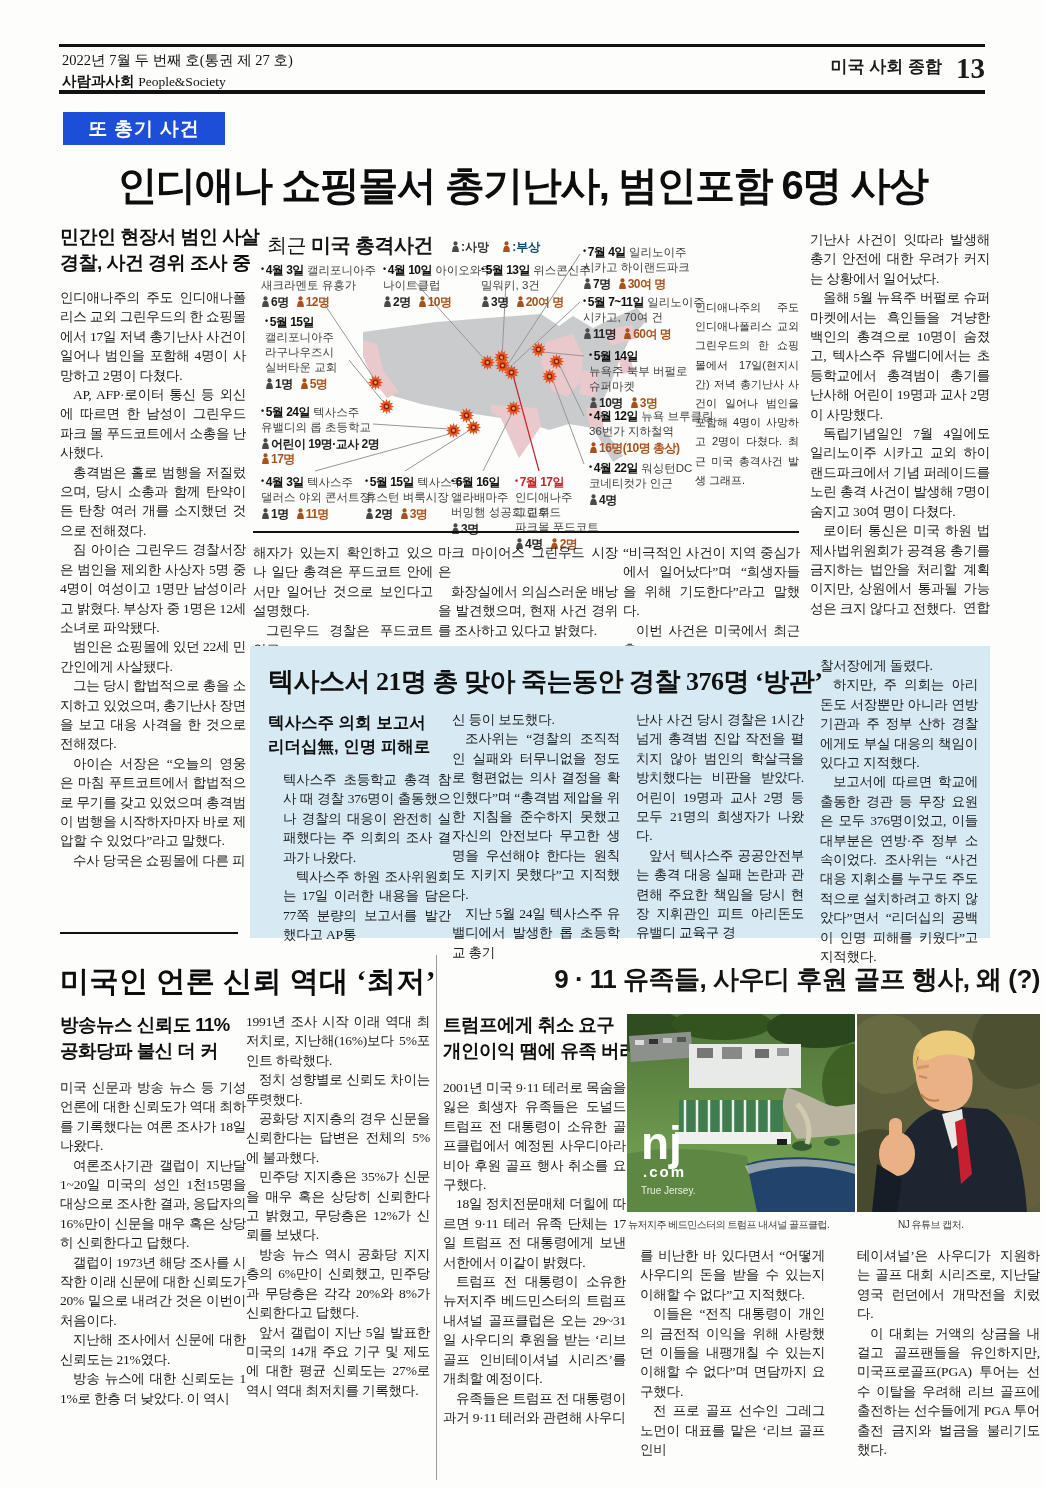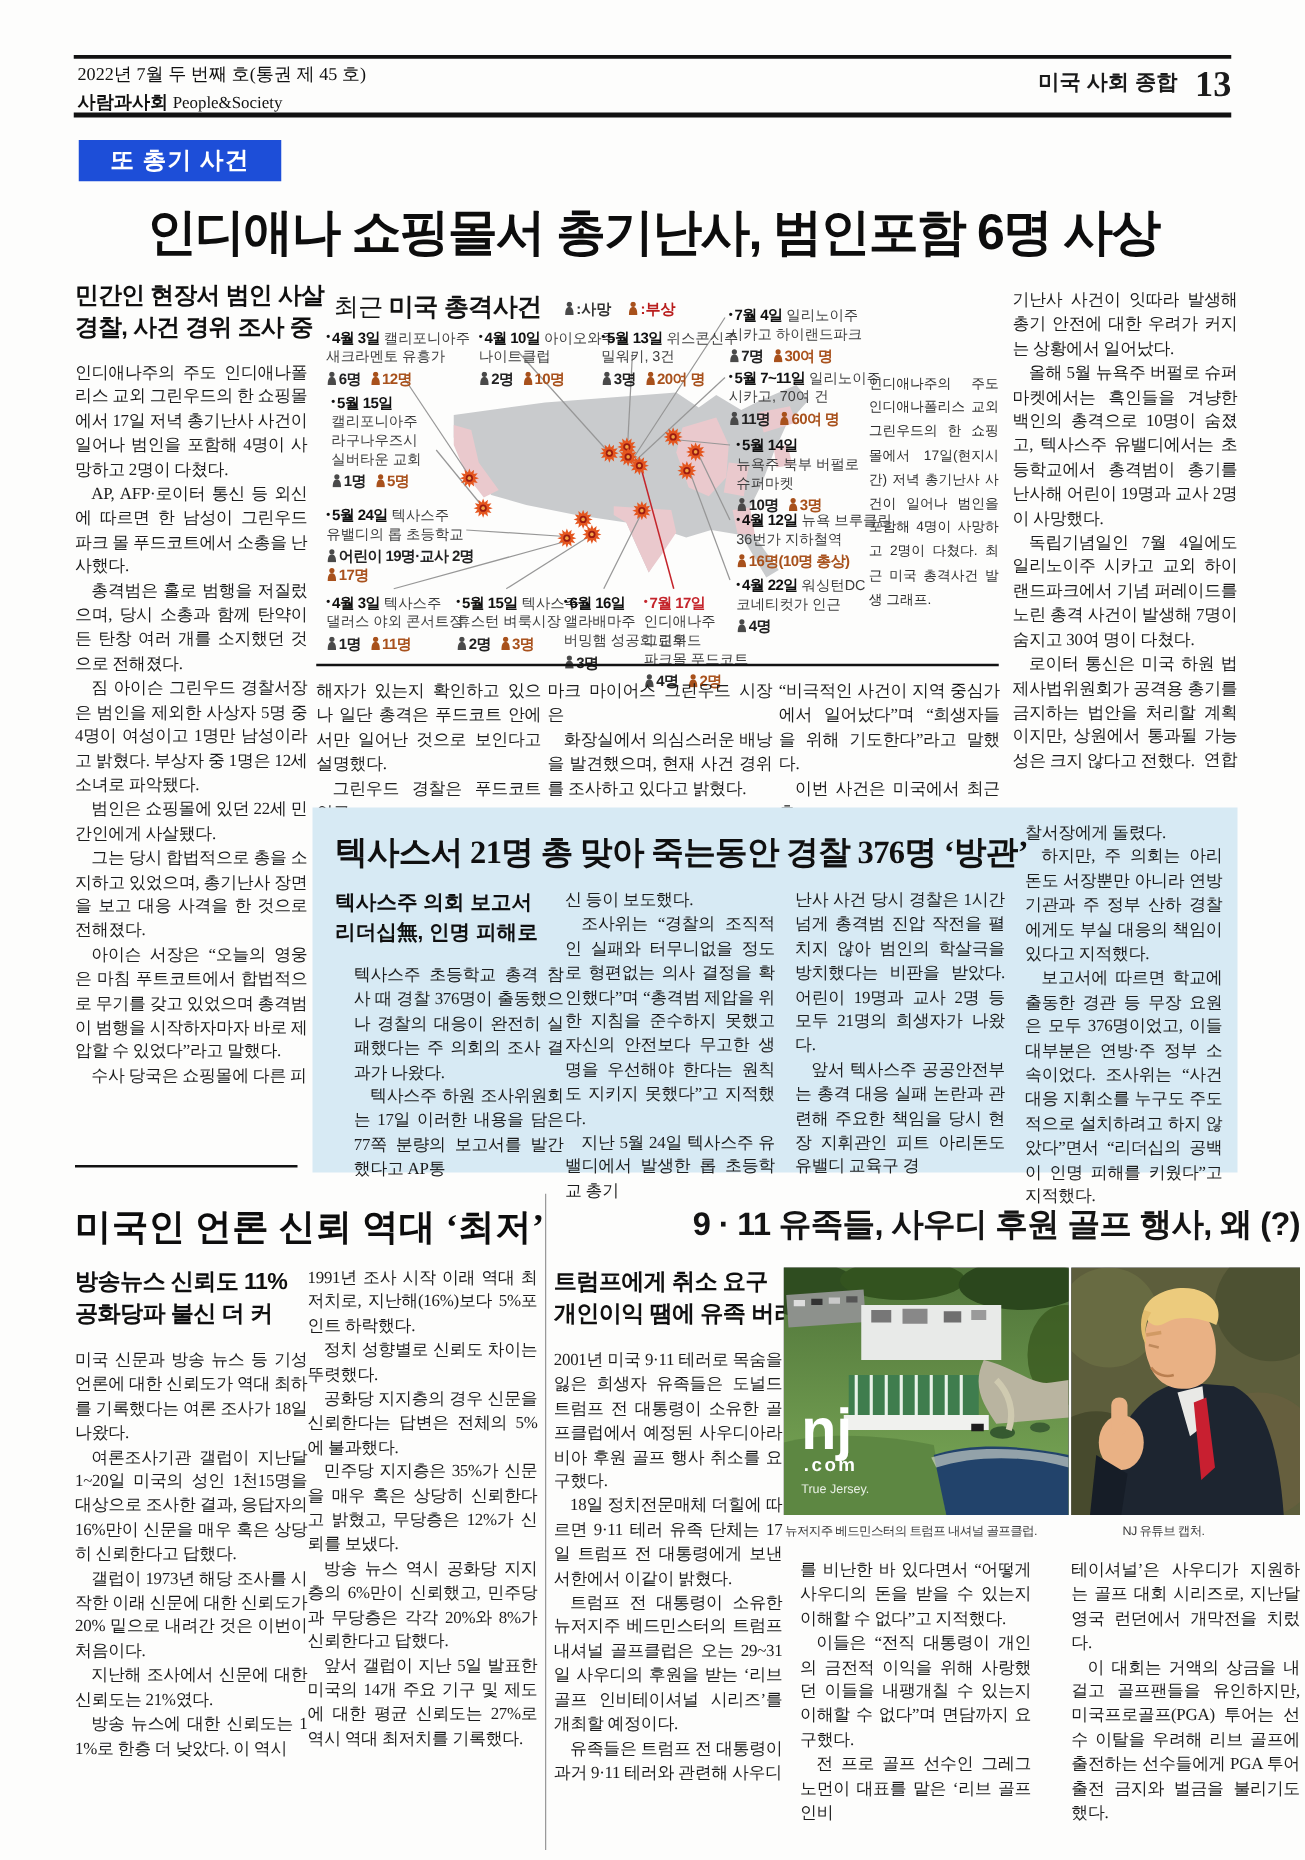--- a/index.html
+++ b/index.html
@@ -28,21 +28,21 @@
        font-size:18px;line-height:26px;letter-spacing:-0.5px;}
   .byline{text-align:right;font-size:13.5px;margin-top:-19.4px;}
   
   .info{position:absolute;left:253px;top:228px;width:546px;height:306px;}
   .info-title{position:absolute;left:14px;top:4px;font-family:"Liberation Sans",sans-serif;font-size:20px;
               letter-spacing:-0.5px;color:#141414;}
   .info-title b{font-weight:bold;}
   .legend{position:absolute;left:198px;top:11px;font-family:"Liberation Sans",sans-serif;
           font-size:12px;font-weight:bold;}
   .legend .l-dead{color:#333;margin-right:10px;}
-  .legend .l-hurt{color:#b91c1c;}
+  .legend .l-hurt{color:#0c4a6e;}
   .ev{position:absolute;font-family:"Liberation Sans",sans-serif;font-size:11.5px;line-height:15px;color:#3d3d3d;}
   .ev-t{white-space:pre-line;}
   .ev-date{color:#101010;font-size:12px;letter-spacing:-0.5px;}
   .ev-date::before{content:"• ";font-size:9px;vertical-align:2px;}
   .ev.red .ev-date{color:#c4242b;margin-top:16px;}
   .ev-cas{margin-top:2px;font-size:12px;letter-spacing:-0.5px;}
   .ev-cas b{font-weight:bold;}
   .pi{width:9px;height:11px;display:inline-block;vertical-align:-1px;margin-right:1px;}
   .pi.dead{fill:#4a4a4a;} .pi.hurt{fill:#a8511c;}
   .n-dead{color:#222;margin-right:7px;} .n-hurt{color:#a8511c;}
@@ -80,21 +80,21 @@
       <circle cx="10" cy="10" r="3.4" fill="#9c1b10"></circle>
       <circle cx="10" cy="10" r="1.7" fill="#f2a243"></circle>
     </symbol>
   </defs>
 </svg>
 
 <div class="page">
 
   <div class="rule" style="left:59px;top:44px;width:926px;height:3px"></div>
   <div class="abs mh-left" style="left:62px;top:50px">
-    <div>2022년 7월 두 번째 호(통권 제 45 호)</div>
+    <div>2022년 7월 두 번째 호(통권 제 27 호)</div>
     <div>
       <span class="brand">사람과사회</span>
       <span class="brand-en">People&amp;Society</span>
     </div>
   </div>
   <div class="abs mh-right" style="right:59px;top:52px">
     <span class="mh-section">미국 사회 종합</span>
     <span class="mh-page">13</span>
   </div>
   <div class="rule" style="left:59px;top:90px;width:926px;height:4px"></div>

